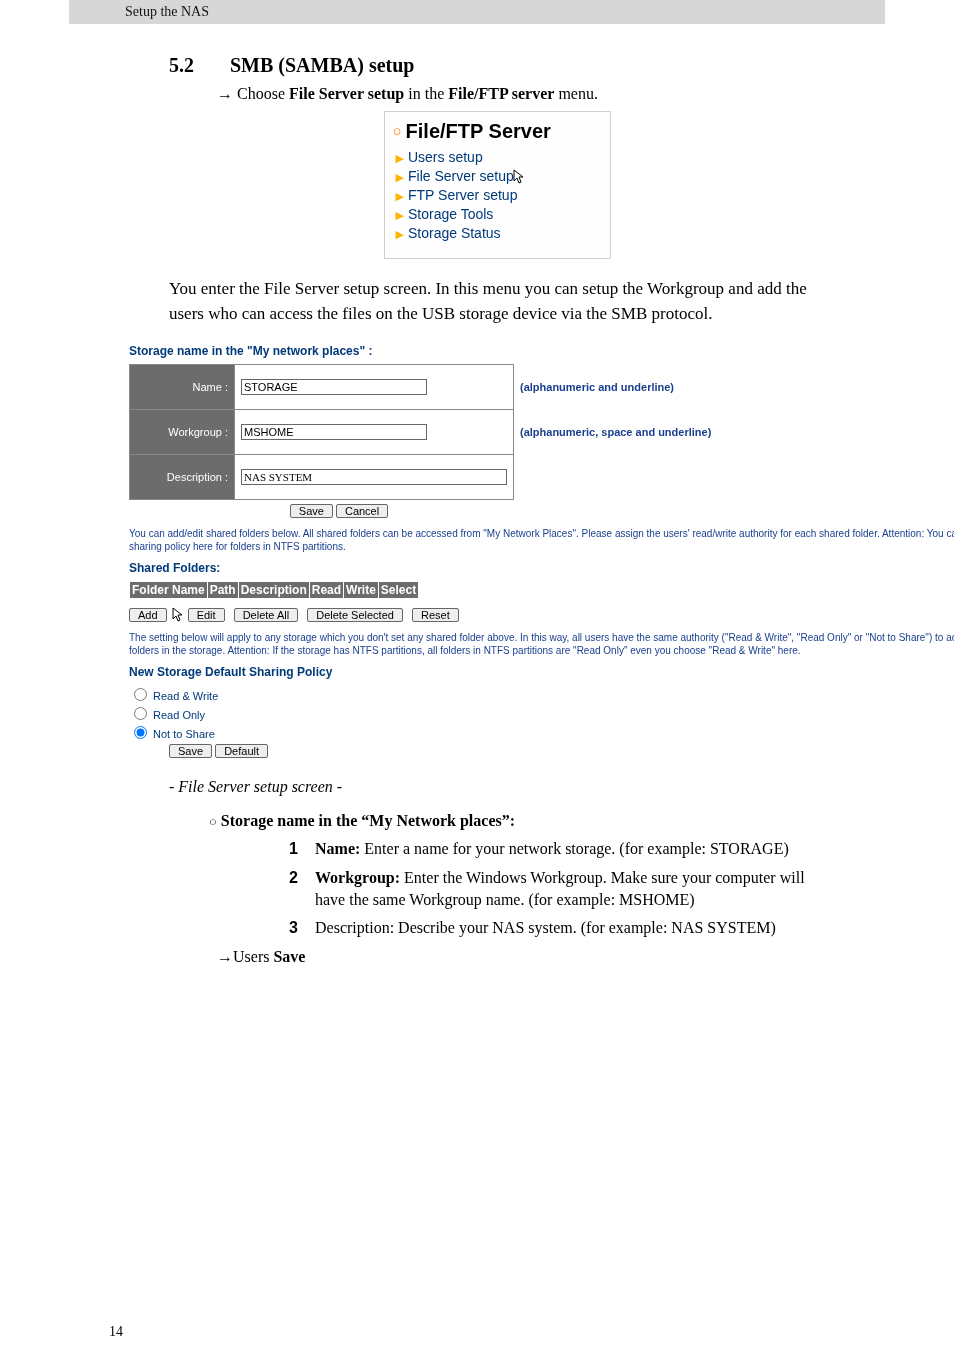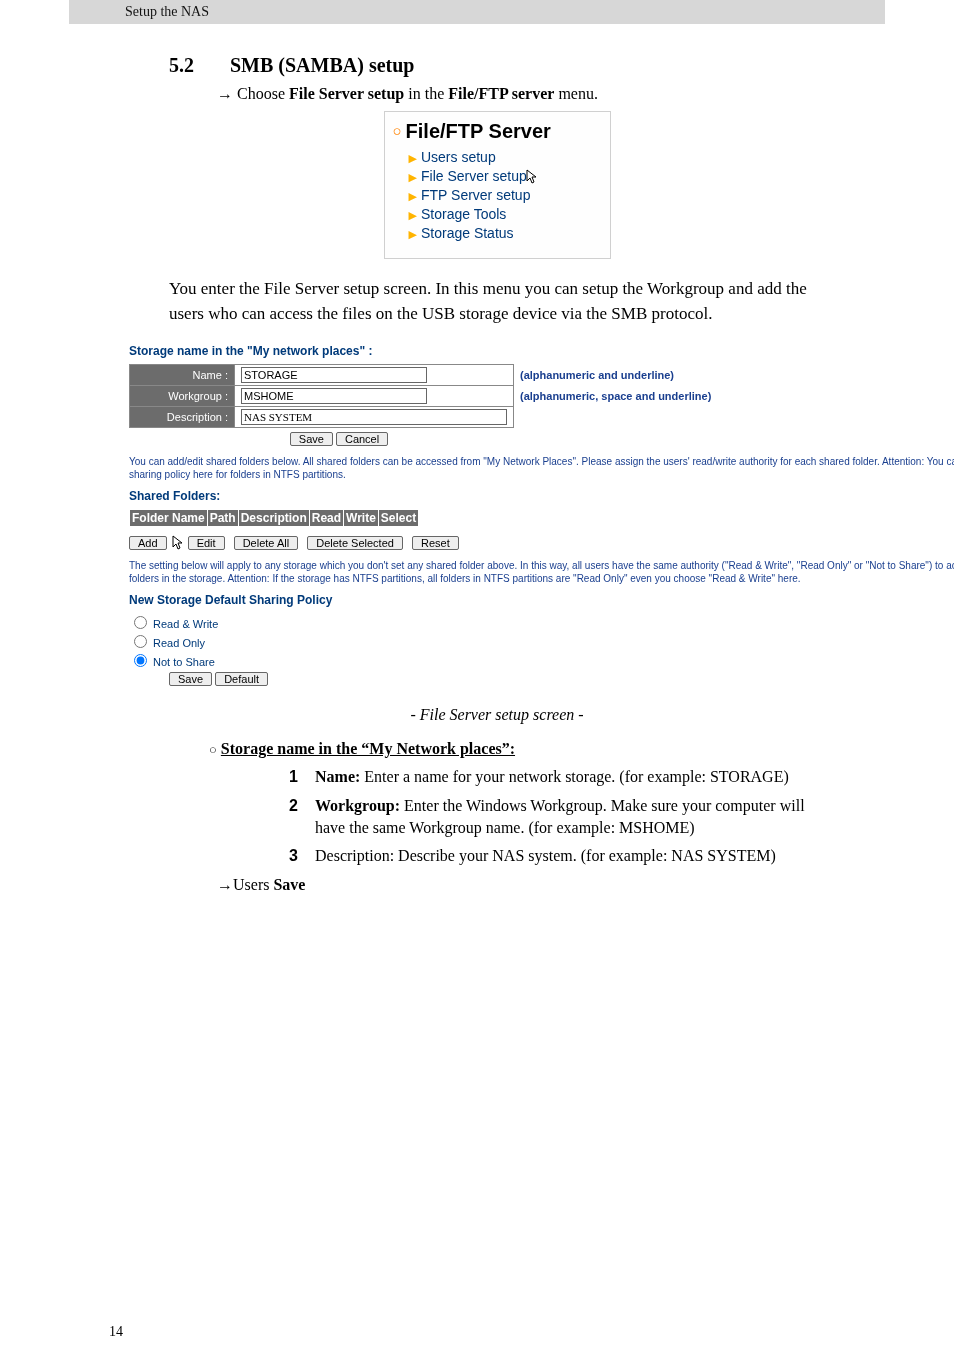--- a/index.html
+++ b/index.html
@@ -7,49 +7,49 @@
   .hdr-bar{background:#d7d7d7;padding:4px 0 4px 56px;font-size:14px;color:#111}
   .body{padding:0 60px 0 100px}
   .sec-title{font-size:20px;font-weight:700;margin:30px 0 6px 0}
   .sec-title .num{display:inline-block;min-width:56px}
   .sub-line{margin:8px 0 8px 48px;font-size:16px}
   .arrow{font-family:Arial,sans-serif}
   .bold{font-weight:700}
   .menu-box{width:225px;margin:6px auto 18px auto;border:1px solid #d0d0d0;background:#fefefe;font-family:Arial,sans-serif}
   .menu-title{font-size:20px;font-weight:700;color:#000;padding:8px 8px 0 8px}
   .menu-title-bullet{color:#ff8200;font-size:15px;vertical-align:2px;margin-right:4px}
-  .menu-ul{list-style:none;margin:6px 0 8px 0;padding:0 8px 6px 24px}
+  .menu-ul{list-style:none;margin:6px 0 8px 0;padding:0 8px 6px 11px}
   .menu-ul li{color:#003a7a;font-size:14px;margin:3px 0}
   .menu-ul li .tri{color:#ffb400;font-size:11px;margin-right:4px}
   .para{font-size:17px;line-height:1.45;margin:6px 0 10px 0}
   .ss{margin:18px 0 0 -40px;width:880px;font-family:Arial,Helvetica,sans-serif;font-size:11px;color:#000}
   .ss h4{color:#003a7a;font-size:12px;font-weight:700;margin:8px 0 6px 0}
   .frm{border-collapse:collapse}
-  .frm td{padding:2px 6px;border:1px solid #888}
+  .frm td{padding:14px 6px;border:1px solid #888}
   .frm .lbl{background:#6c6c6c;color:#fff;text-align:right;font-size:11px;width:92px}
   .frm input[type=text]{width:180px;border:1px solid #666;font-size:11px;padding:1px 2px;font-family:Arial}
   .hint{color:#1a3f8f;font-weight:700;font-size:11px}
   .btnrow{text-align:center;margin:4px 0 10px 0}
   button.sm{font-family:Arial;font-size:11px;padding:0 8px;border:1px solid #666;background:#eee;border-radius:2px}
   .ss .note{color:#1a3f8f;font-size:10px;line-height:1.25;margin:6px 0}
   .tblhead td{background:#6c6c6c;color:#fff;font-weight:700;font-size:12px;padding:1px 2px;border:1px solid #fff}
   .sharebtns{margin:8px 0 10px 0}
   .sharebtns button{margin-right:6px}
   .radio-row{color:#003a7a;font-size:11px;margin:2px 0}
   .radio-row input{vertical-align:-1px}
-  .caption{text-align:center;font-style:italic;font-size:16px;margin:20px 0 16px 0}
+  .caption{text-align:left;font-style:italic;font-size:16px;margin:20px 0 16px 0}
   .bullet-sec{margin:8px 0 6px 40px;font-size:16px}
   .circle{font-size:13px;margin-right:4px}
   ol.numlist{list-style:none;margin:8px 0 6px 120px;padding:0;font-size:16px}
   ol.numlist li{margin:6px 0;padding-left:26px;position:relative;line-height:1.4}
   ol.numlist li .n{position:absolute;left:0;top:0;font-weight:700;font-family:Arial}
   .pagenum{position:absolute;bottom:18px;left:40px;font-size:14px}
   .cursor{display:inline-block;width:12px;height:14px;position:relative;vertical-align:-2px}
   .cursor svg{position:absolute;left:-2px;top:0}
-  .underline{text-decoration:underline}
+  .underline{}
 </style>
 </head>
 <body>
 <div class="page">
 
 <div class="hdr-bar"><span>Setup the NAS</span></div>
 
 <div class="body">
   <div class="sec-title">
     <span class="num">5.2</span>

